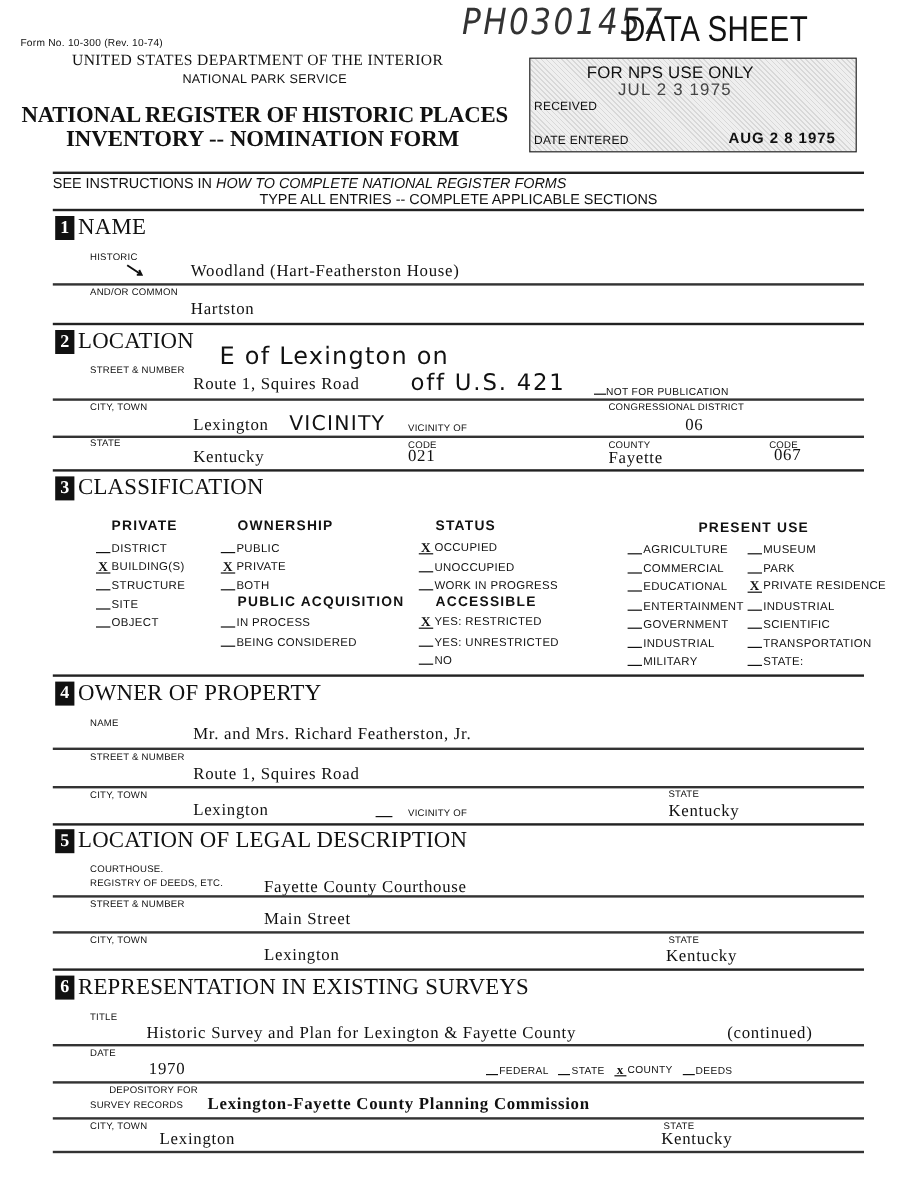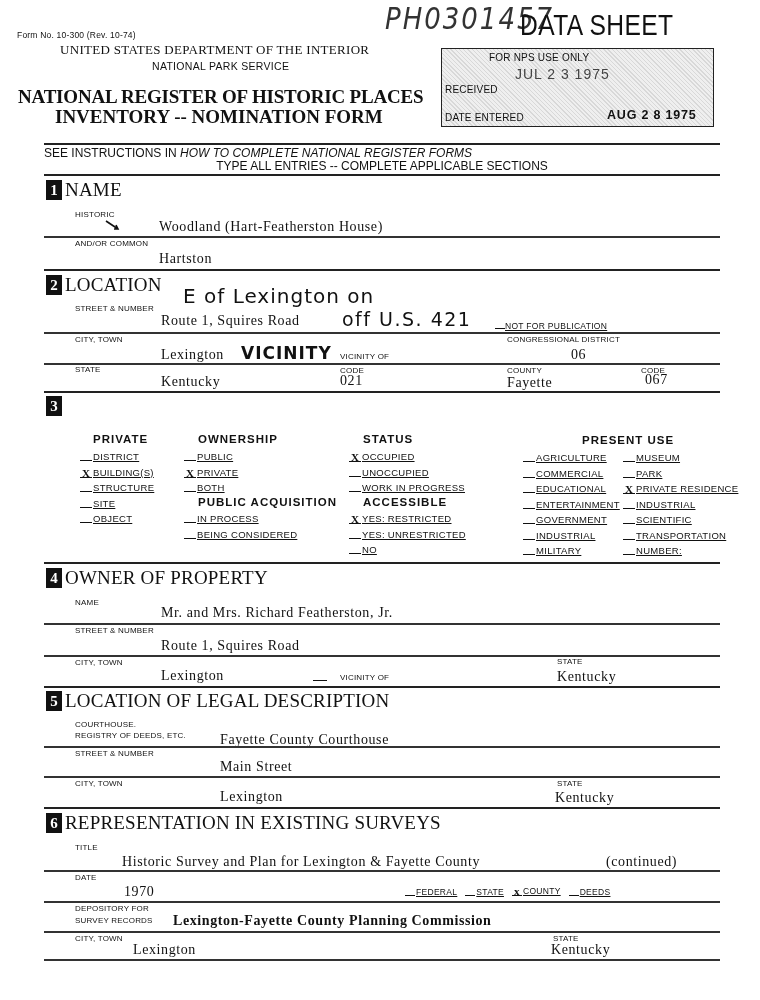--- a/index.html
+++ b/index.html
@@ -9,41 +9,41 @@
   .sans { font-family: "Liberation Sans", sans-serif; }
   .serif { font-family: "Liberation Serif", serif; }
   .hand { font-family: "DejaVu Sans", sans-serif; font-style: italic; }
   .lbl { font-size: 8px; letter-spacing: 0.2px; font-family: "Liberation Sans", sans-serif; white-space: nowrap; }
   .val { font-size: 14px; font-family: "Liberation Serif", serif; white-space: nowrap; letter-spacing: 0.6px; }
   .rule { position: absolute; left: 44px; width: 676px; height: 2px; background: #222; }
   .rule.thin { height: 1.5px; background: #333; }
   .sec-head { position: absolute; display: flex; align-items: center; }
   .sec-num { display: inline-block; width: 16px; height: 20px; background: #111; color: #fff; font-family: "Liberation Serif", serif; font-weight: bold; font-size: 15px; text-align: center; line-height: 20px; margin-right: 3px; }
   .sec-title { font-family: "Liberation Serif", serif; font-size: 19px; letter-spacing: 0.2px; white-space: nowrap; }
-  .cb { font-size: 9.5px; font-family: "Liberation Sans", sans-serif; white-space: nowrap; letter-spacing: 0.3px; text-decoration: underline; }
+  .cb { font-size: 9.5px; font-family: "Liberation Sans", sans-serif; white-space: nowrap; letter-spacing: 0.3px; }
   .cb .mark { display: inline-block; width: 12px; text-align: center; border-bottom: 1px solid #111; height: 10px; line-height: 10px; font-family: "Liberation Serif", serif; font-weight: bold; font-size: 11px; vertical-align: -1px; margin-right: 1px; }
   .colhead { font-weight: bold; font-size: 11.5px; letter-spacing: 1px; font-family: "Liberation Sans", sans-serif; white-space: nowrap; }
   .nps-box { position: absolute; left: 441px; top: 48px; width: 273px; height: 79px; border: 1.5px solid #222;
     background: repeating-linear-gradient(45deg, #d8d8d8 0 1px, #efefef 1px 3px); }
   .hw { color: #111; white-space: nowrap; }
 </style>
 </head>
 <body>
 
 <div class="abs lbl" style="left:17px;top:30px;font-size:8.5px;">Form No. 10-300 (Rev. 10-74)</div>
 <div class="abs serif" style="left:60px;top:42px;font-size:13px;letter-spacing:0.3px;white-space:nowrap;">UNITED STATES DEPARTMENT OF THE INTERIOR</div>
 <div class="abs sans" style="left:152px;top:60px;font-size:10.5px;letter-spacing:0.3px;white-space:nowrap;">NATIONAL PARK SERVICE</div>
 <div class="abs serif" style="left:18px;top:86px;font-size:19px;font-weight:bold;white-space:nowrap;letter-spacing:-0.2px;">NATIONAL REGISTER OF HISTORIC PLACES</div>
 <div class="abs serif" style="left:55px;top:106px;font-size:19px;font-weight:bold;white-space:nowrap;">INVENTORY -- NOMINATION FORM</div>
 
 <div class="abs hand hw" style="left:385px;top:4px;font-size:26px;letter-spacing:2px;transform:scaleY(1.15);color:#333;font-weight:normal;">PH0301457</div>
 <div class="abs sans" style="left:520px;top:8px;font-size:30px;letter-spacing:0.5px;white-space:nowrap;transform:scaleX(0.82);transform-origin:left;">DATA SHEET</div>
 
 <div class="nps-box">
-  <div class="abs lbl" style="left:3px;top:3px;font-size:10px;padding-left:44px;">FOR NPS USE ONLY</div>
+  <div class="abs lbl" style="left:3px;top:3px;font-size:14px;padding-left:44px;">FOR NPS USE ONLY</div>
   <div class="abs sans" style="left:73px;top:17px;font-size:14px;color:#444;white-space:nowrap;letter-spacing:1px;">JUL 2 3 1975</div>
   <div class="abs lbl" style="left:3px;top:35px;font-size:10px;">RECEIVED</div>
   <div class="abs lbl" style="left:3px;top:63px;font-size:10px;">DATE ENTERED</div>
   <div class="abs sans" style="left:165px;top:59px;font-size:12.5px;font-weight:bold;white-space:nowrap;letter-spacing:0.8px;">AUG 2 8 1975</div>
 </div>
 
 <div class="rule" style="top:143px;"></div>
 <div class="abs sans" style="left:44px;top:146px;width:676px;font-size:12px;white-space:nowrap;">
   <span>SEE INSTRUCTIONS IN </span><i>HOW TO COMPLETE NATIONAL REGISTER FORMS</i>
 </div>
@@ -70,36 +70,37 @@
 </div>
 <div class="abs lbl" style="left:75px;top:304px;">STREET &amp; NUMBER</div>
 <div class="abs hand hw" style="left:183px;top:284px;font-size:20px;font-style:normal;letter-spacing:1px;">E of Lexington on</div>
 <div class="abs val" style="left:161px;top:313px;">Route 1, Squires Road</div>
 <div class="abs hand hw" style="left:342px;top:308px;font-size:19px;font-style:normal;letter-spacing:1.5px;">off U.S. 421</div>
 <div class="abs cb" style="left:495px;top:321px;font-size:8.5px;"><span style="display:inline-block;width:10px;border-bottom:1px solid #111;height:8px;"></span><span>NOT FOR PUBLICATION</span></div>
 <div class="rule thin" style="top:332px;"></div>
 <div class="abs lbl" style="left:75px;top:335px;">CITY, TOWN</div>
 <div class="abs lbl" style="left:507px;top:335px;">CONGRESSIONAL DISTRICT</div>
 <div class="abs val" style="left:161px;top:347px;">Lexington</div>
-<div class="abs hand hw" style="left:241px;top:343px;font-size:17px;font-style:normal;font-weight:bold;letter-spacing:1px;">VICINITY</div>
+<div class="abs hand hw" style="left:241px;top:343px;font-size:17px;font-style:normal;font-weight:normal;letter-spacing:1px;">VICINITY</div>
 <div class="abs lbl" style="left:340px;top:352px;">VICINITY OF</div>
 <div class="abs val" style="left:571px;top:347px;">06</div>
 <div class="rule thin" style="top:363px;"></div>
 <div class="abs lbl" style="left:75px;top:365px;">STATE</div>
 <div class="abs lbl" style="left:340px;top:366px;">CODE</div>
 <div class="abs lbl" style="left:507px;top:366px;">COUNTY</div>
 <div class="abs lbl" style="left:641px;top:366px;">CODE</div>
 <div class="abs val" style="left:161px;top:374px;">Kentucky</div>
 <div class="abs val" style="left:340px;top:373px;">021</div>
 <div class="abs val" style="left:507px;top:375px;">Fayette</div>
 <div class="abs val" style="left:645px;top:372px;">067</div>
 <div class="rule" style="top:391px;"></div>
 
 <div class="sec-head" style="left:46px;top:396px;">
   <span class="sec-num">3</span>
+  <span class="sec-title">CLASSIFICATION</span>
 </div>
 
 <div class="abs colhead" style="left:93px;top:433px;">PRIVATE</div>
 <div class="abs" style="left:80px;top:451px;">
   <div class="cb" style="height:15.5px;"><span class="mark"></span><span>DISTRICT</span></div>
   <div class="cb" style="height:15.5px;"><span class="mark">X</span><span>BUILDING(S)</span></div>
   <div class="cb" style="height:15.5px;"><span class="mark"></span><span>STRUCTURE</span></div>
   <div class="cb" style="height:15.5px;"><span class="mark"></span><span>SITE</span></div>
   <div class="cb" style="height:15.5px;"><span class="mark"></span><span>OBJECT</span></div>
 </div>
@@ -139,21 +140,21 @@
   <div class="cb" style="height:15.5px;"><span class="mark"></span><span>INDUSTRIAL</span></div>
   <div class="cb" style="height:15.5px;"><span class="mark"></span><span>MILITARY</span></div>
 </div>
 <div class="abs" style="left:623px;top:452px;">
   <div class="cb" style="height:15.5px;"><span class="mark"></span><span>MUSEUM</span></div>
   <div class="cb" style="height:15.5px;"><span class="mark"></span><span>PARK</span></div>
   <div class="cb" style="height:15.5px;"><span class="mark">X</span><span>PRIVATE RESIDENCE</span></div>
   <div class="cb" style="height:15.5px;"><span class="mark"></span><span>INDUSTRIAL</span></div>
   <div class="cb" style="height:15.5px;"><span class="mark"></span><span>SCIENTIFIC</span></div>
   <div class="cb" style="height:15.5px;"><span class="mark"></span><span>TRANSPORTATION</span></div>
-  <div class="cb" style="height:15.5px;"><span class="mark"></span><span>NUMBER:</span></div>
+  <div class="cb" style="height:15.5px;"><span class="mark"></span><span>STATE:</span></div>
 </div>
 <div class="rule" style="top:562px;"></div>
 
 <div class="sec-head" style="left:46px;top:567px;">
   <span class="sec-num">4</span>
   <span class="sec-title">OWNER OF PROPERTY</span>
 </div>
 <div class="abs lbl" style="left:75px;top:598px;">NAME</div>
 <div class="abs val" style="left:161px;top:605px;">Mr. and Mrs. Richard Featherston, Jr.</div>
 <div class="rule thin" style="top:623px;"></div>
@@ -195,21 +196,21 @@
 <div class="rule thin" style="top:870px;"></div>
 <div class="abs lbl" style="left:75px;top:873px;">DATE</div>
 <div class="abs val" style="left:124px;top:884px;">1970</div>
 <div class="abs" style="left:405px;top:886px;display:flex;gap:8px;">
   <div class="cb" style="font-size:8.5px;"><span class="mark" style="width:10px;"></span><span>FEDERAL</span></div>
   <div class="cb" style="font-size:8.5px;"><span class="mark" style="width:10px;"></span><span>STATE</span></div>
   <div class="cb" style="font-size:8.5px;"><span class="mark" style="width:10px;">x</span><span>COUNTY</span></div>
   <div class="cb" style="font-size:8.5px;"><span class="mark" style="width:10px;"></span><span>DEEDS</span></div>
 </div>
 <div class="rule thin" style="top:901px;"></div>
-<div class="abs lbl" style="left:75px;top:904px;">DEPOSITORY FOR</div>
+<div class="abs lbl" style="left:91px;top:904px;">DEPOSITORY FOR</div>
 <div class="abs lbl" style="left:75px;top:916px;">SURVEY RECORDS</div>
 <div class="abs val" style="left:173px;top:913px;font-weight:bold;">Lexington-Fayette County Planning Commission</div>
 <div class="rule thin" style="top:931px;"></div>
 <div class="abs lbl" style="left:75px;top:934px;">CITY, TOWN</div>
 <div class="abs lbl" style="left:553px;top:934px;">STATE</div>
 <div class="abs val" style="left:133px;top:942px;">Lexington</div>
 <div class="abs val" style="left:551px;top:942px;">Kentucky</div>
 <div class="rule thin" style="top:959px;"></div>
 
 </body></html>

